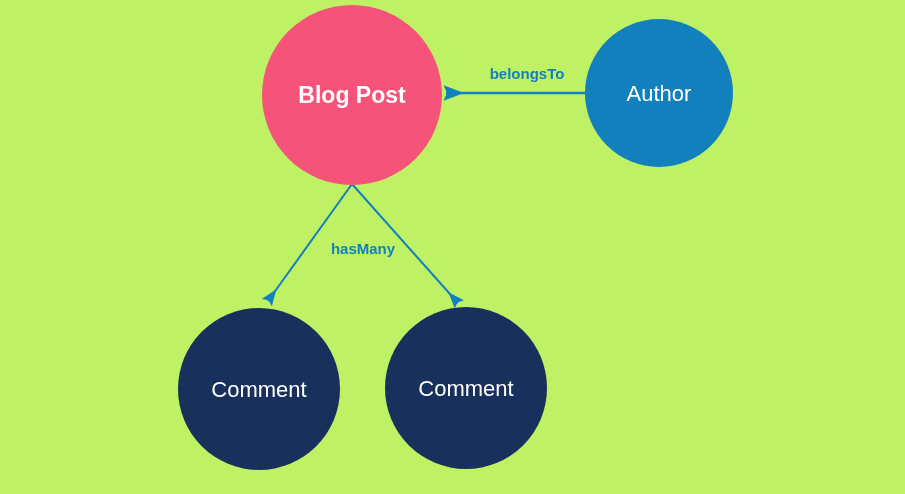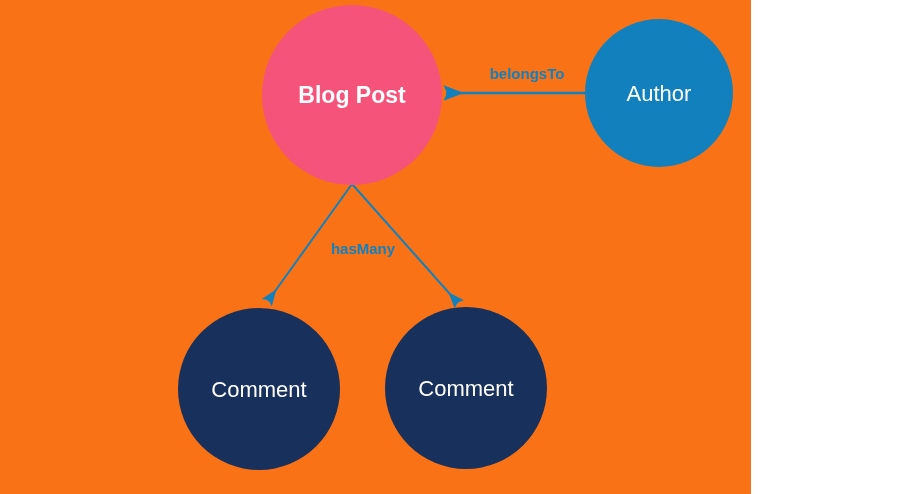--- a/index.html
+++ b/index.html
@@ -5,23 +5,23 @@
   html, body {
     margin: 0;
     padding: 0;
     background: #ffffff;
   }
   body {
     font-family: "Liberation Sans", sans-serif;
   }
   #diagram-canvas {
     position: relative;
-    width: 751px;
+    width: 905px;
     height: 494px;
-    background: #f97316;
+    background: #bef264;
     overflow: hidden;
   }
   #diagram-svg {
     position: absolute;
     top: 0;
     left: 0;
     width: 905px;
     height: 494px;
   }
   .node-label {

